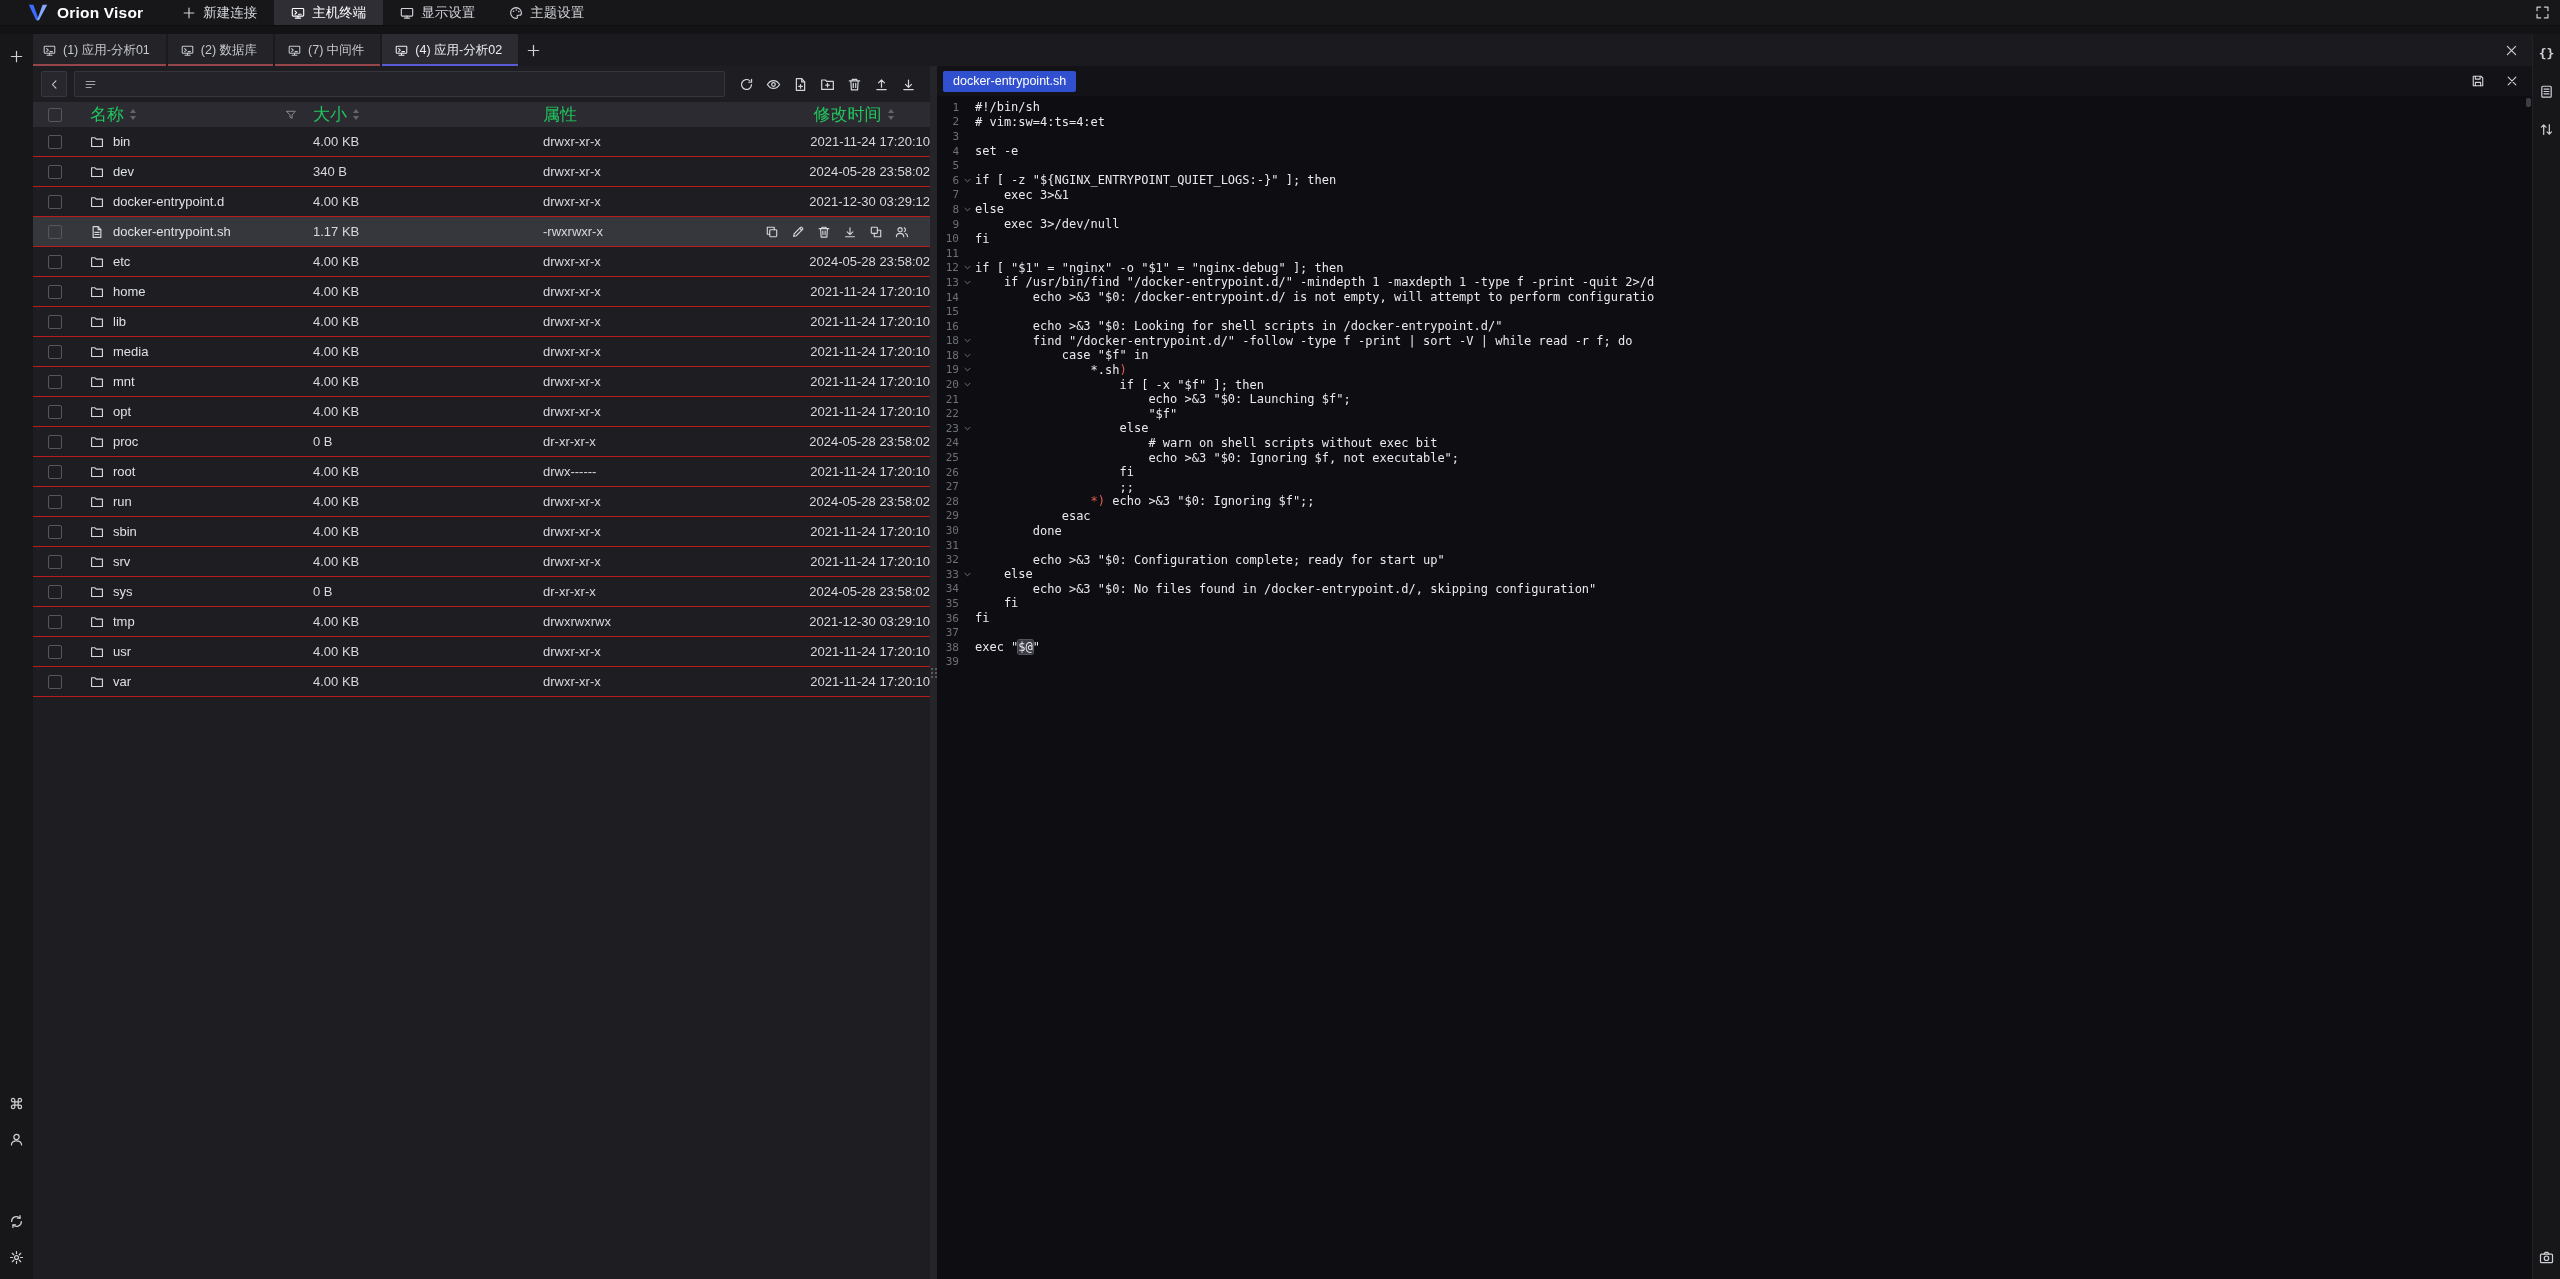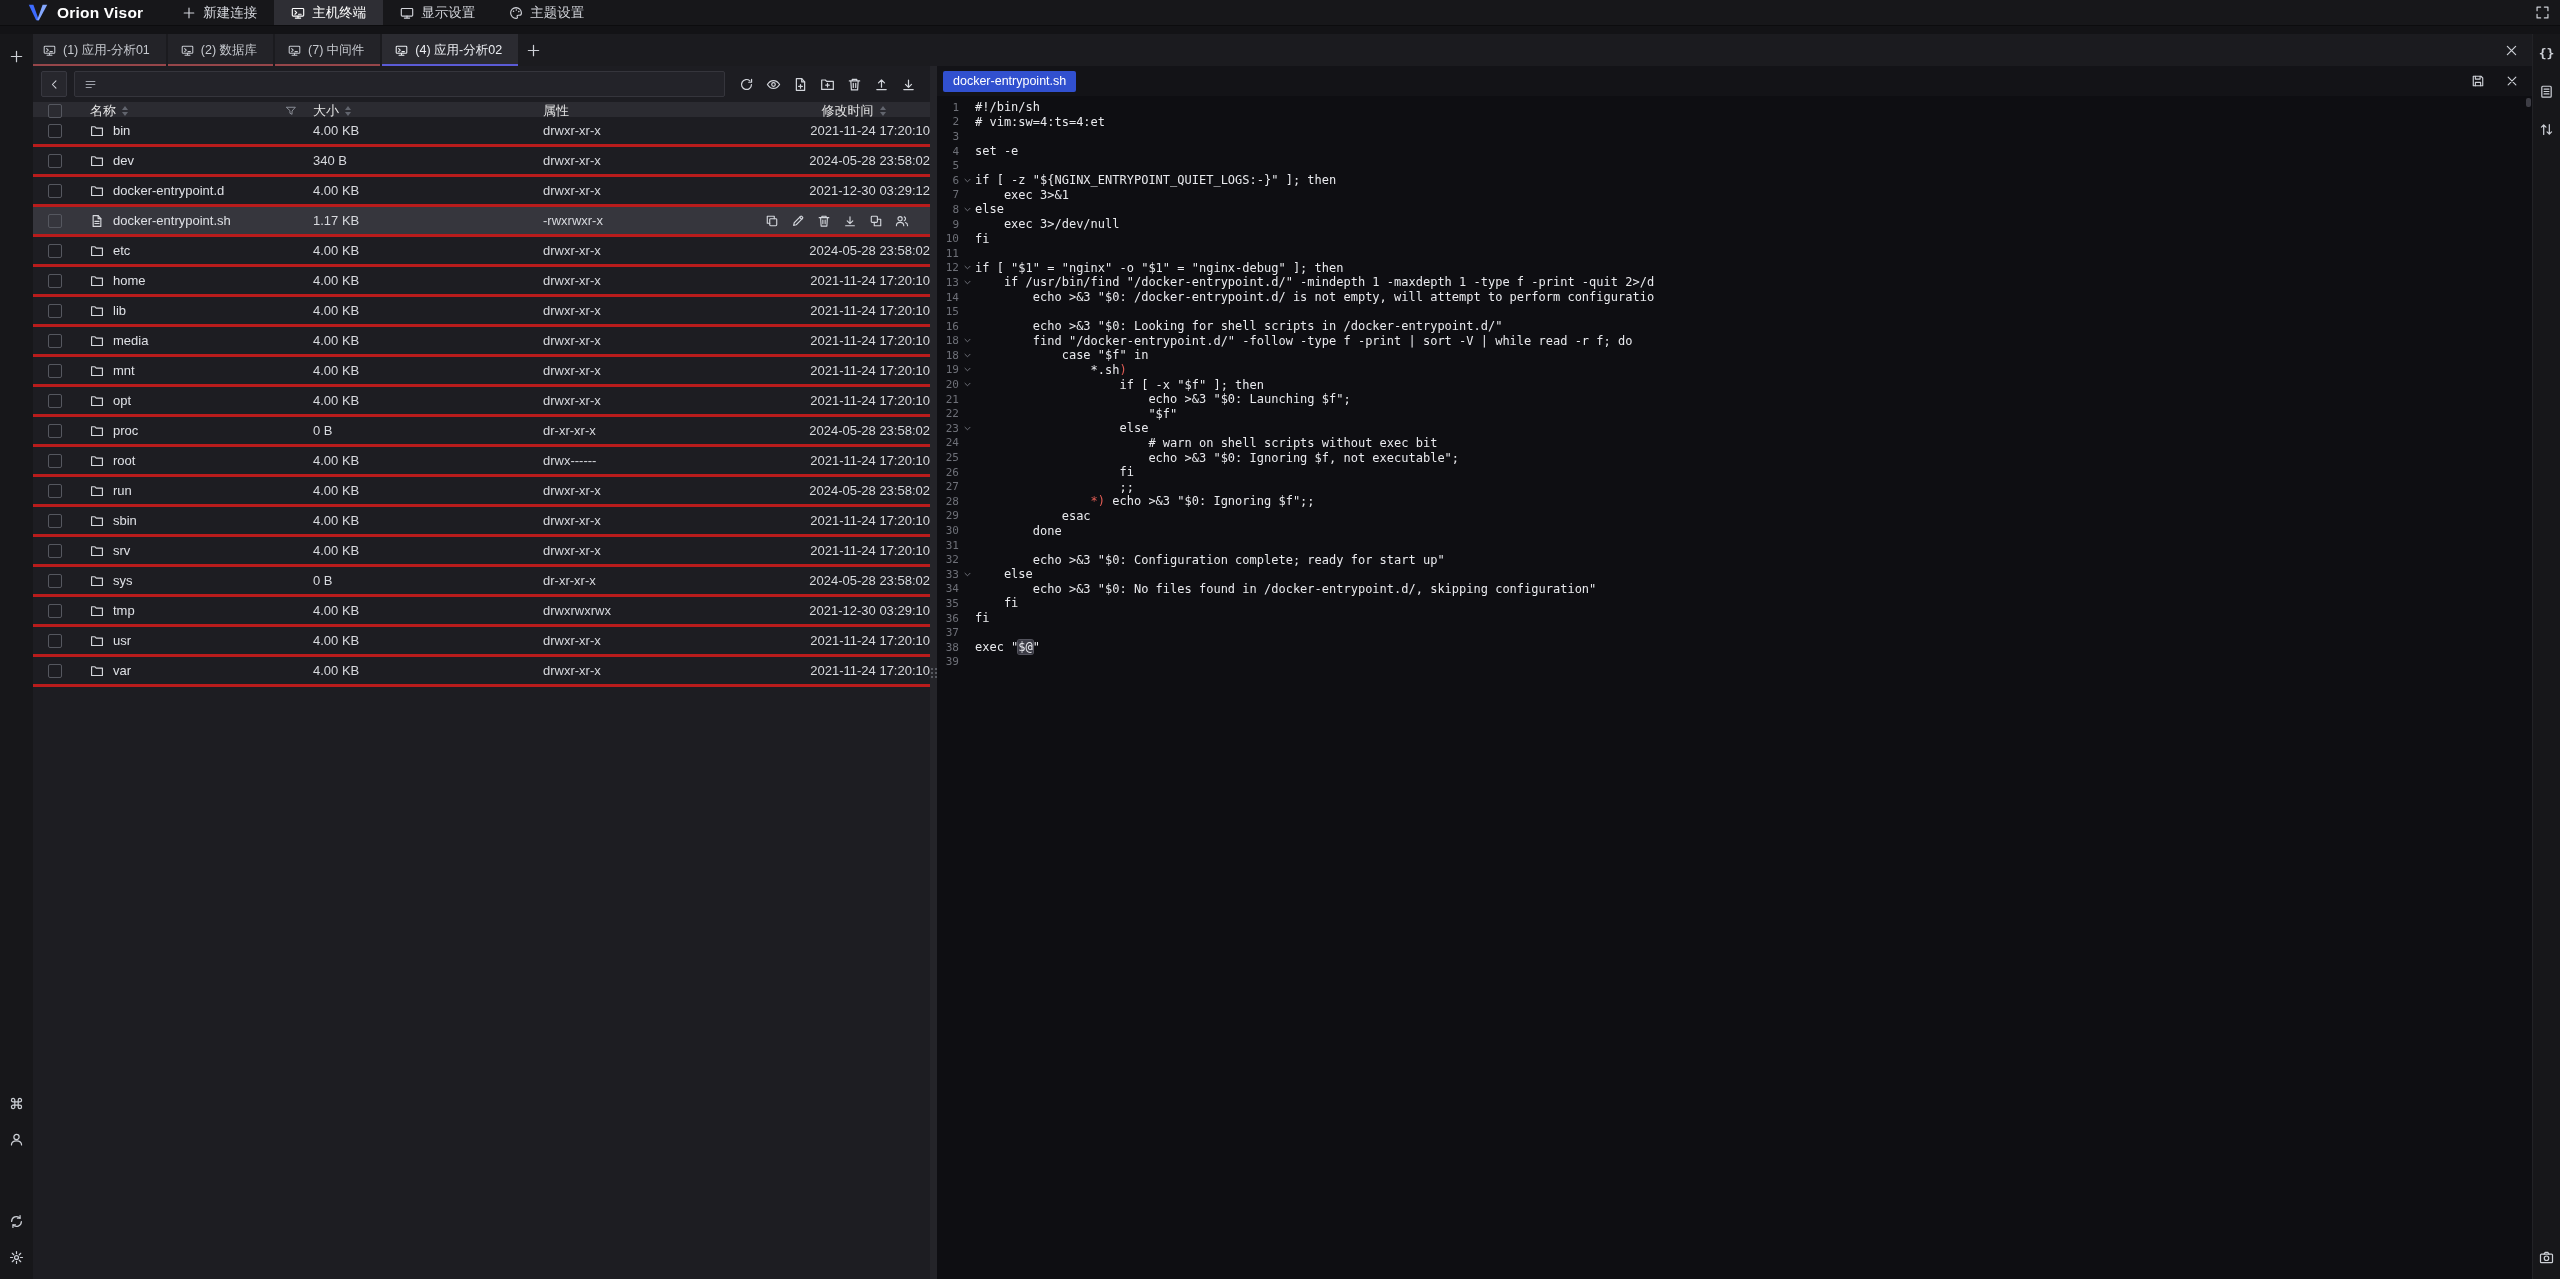--- a/index.html
+++ b/index.html
@@ -57,36 +57,36 @@
 .back-btn svg{width:13px;height:13px}
 .path-input{flex:1;height:26px;background:#232329;border:1px solid #35353c;border-radius:2px;
   display:flex;align-items:center;padding:0 9px;gap:7px}
 .path-input .icon{color:#9fa2ab}
 .path-input .icon svg{width:13px;height:13px}
 .path-input input{flex:1;background:transparent;border:none;outline:none;color:#e7e8ea;font-size:13px;font-family:inherit}
 .fp-actions{display:flex;gap:2px;flex:none;margin-left:2px}
 .fp-actions .icon-btn{width:25px;height:25px;color:#d2d5db}
 
 
-.thead{height:15px;flex:none;background:#2b2b31;display:grid;
-  grid-template-columns:44px 230px 230px 240px 1fr;align-items:center;font-size:13px;color:#e5e5e5}
+.thead{height:25px;flex:none;background:#2b2b31;display:grid;
+  grid-template-columns:44px 230px 230px 240px 1fr;align-items:center;font-size:17px;color:#22c55e}
 .th{display:flex;align-items:center;height:100%}
 .c-name{padding-left:13px}
 .c-size,.c-attr{padding-left:6px}
 .c-time{justify-content:center}
 .sorter{display:inline-flex;flex-direction:column;gap:2.5px;margin-left:6px}
 .sorter i{display:block;width:0;height:0;border-left:3.5px solid transparent;border-right:3.5px solid transparent}
 .sorter .up{border-bottom:4px solid #62656e}
 .sorter .down{border-top:4px solid #62656e}
 .funnel{margin-left:auto;margin-right:10px;color:#8b8e97}
 .funnel svg{width:12px;height:12px}
 .checkbox{width:14px;height:14px;border:1px solid #55575f;border-radius:2px;background:transparent;margin:0 auto;display:block}
 .tbody{flex:1;overflow:hidden}
 .trow{height:30px;display:grid;grid-template-columns:44px 230px 230px 240px 1fr;align-items:center;
-  font-size:13px;color:#dee0e5;border-bottom:3px solid #b91c1c;position:relative}
+  font-size:13px;color:#dee0e5;border-bottom:1px solid #b91c1c;position:relative}
 .trow.selected{background:#36363d}
 .cell-name{display:flex;align-items:center;gap:9px;padding-left:13px}
 .cell-name .icon{color:#d6d8dd}
 .cell-name .icon svg{width:14px;height:14px}
 .cell-size,.cell-attr{padding-left:6px;color:#d7d9de}
 .cell-time{text-align:right;color:#d7d9de}
 .row-actions{position:absolute;right:18px;top:0;bottom:0;display:flex;align-items:center;gap:5px}
 .row-actions .icon-btn{width:21px;height:21px;color:#d2d5db}
 .row-actions .icon-btn svg{width:14px;height:14px}
 

